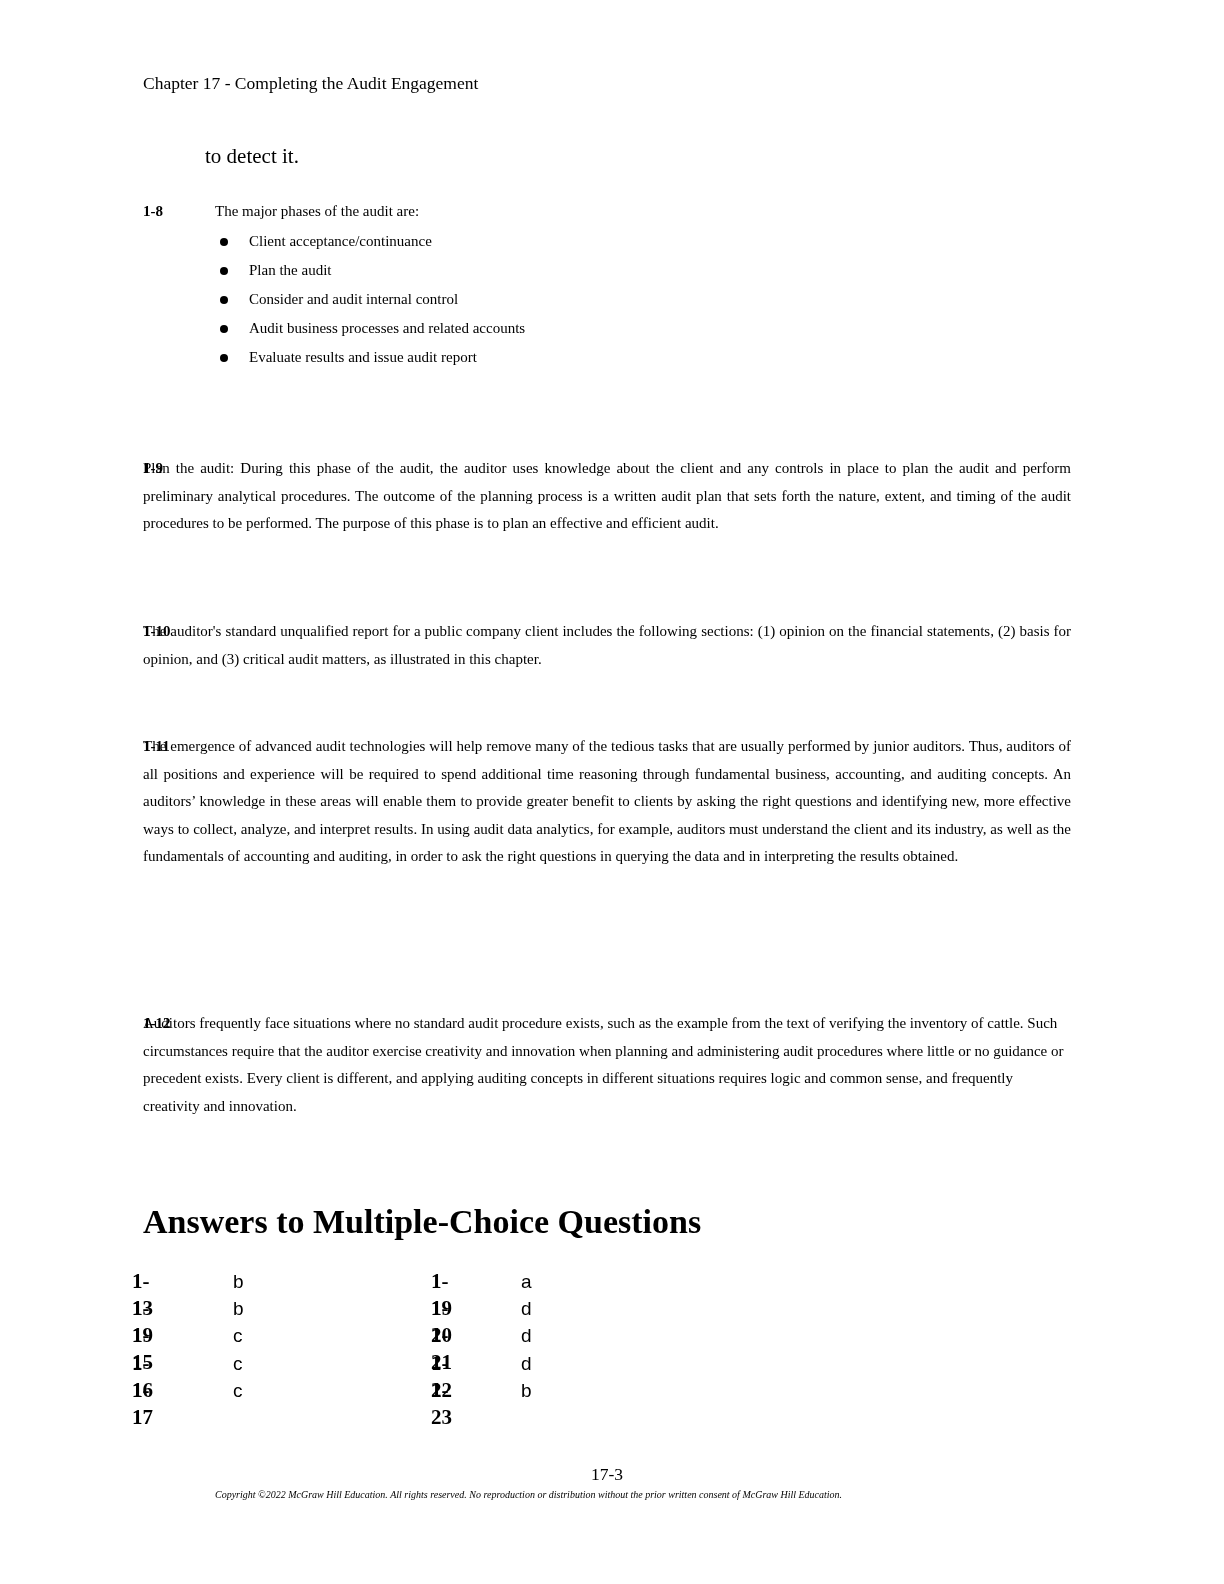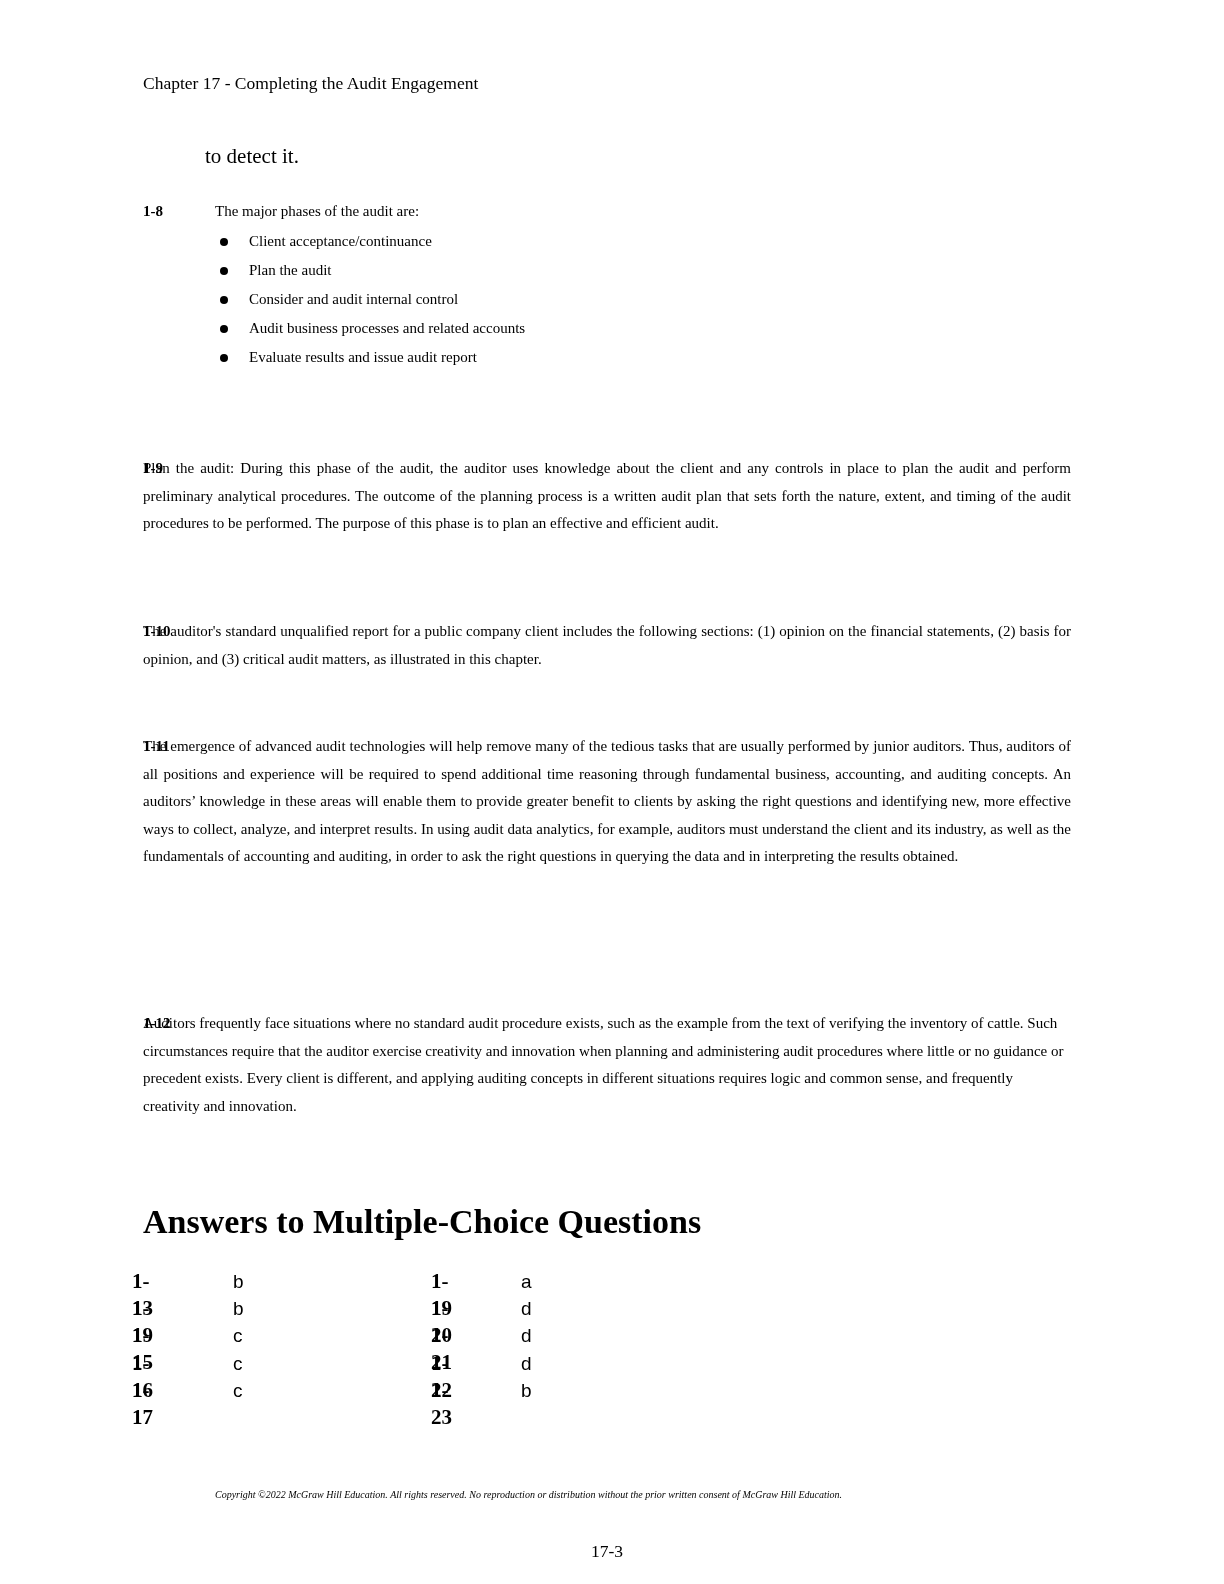--- a/index.html
+++ b/index.html
@@ -100,21 +100,21 @@
       font-size: 19px;
     }
     .mc-q.c1 { left: 0; }
     .mc-a.c1 { left: 101px; }
     .mc-q.c2 { left: 299px; }
     .mc-a.c2 { left: 389px; }
     .page-number {
       position: absolute;
       left: 0;
       width: 1214px;
-      top: 1540px;
+      top: 1463px;
       text-align: center;
       font-size: 17.5px;
       line-height: 22px;
     }
     .copyright {
       position: absolute;
       left: 215px;
       top: 1486px;
       width: 840px;
       font-size: 10px;

